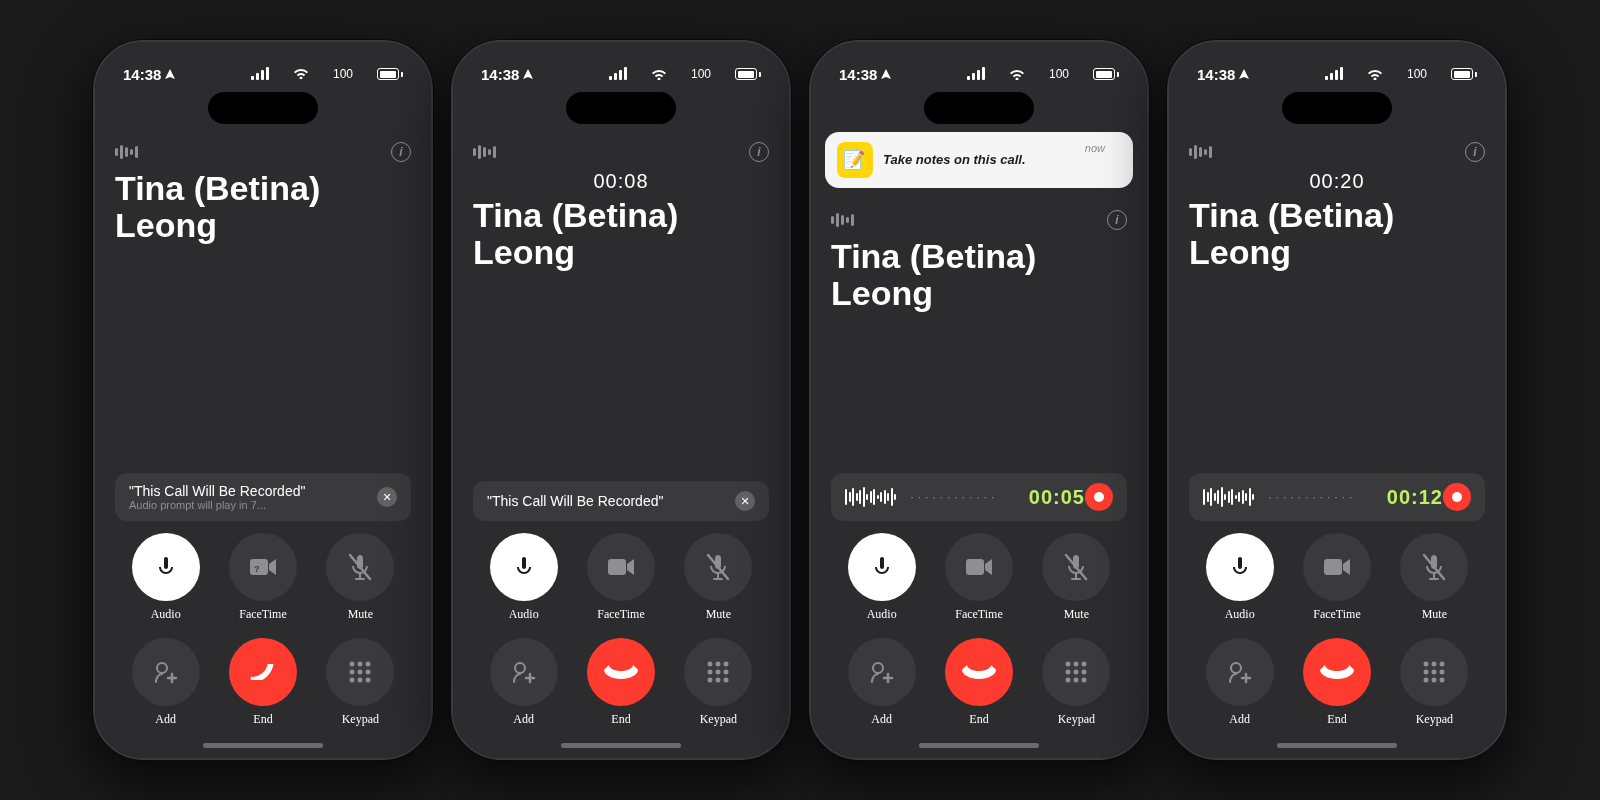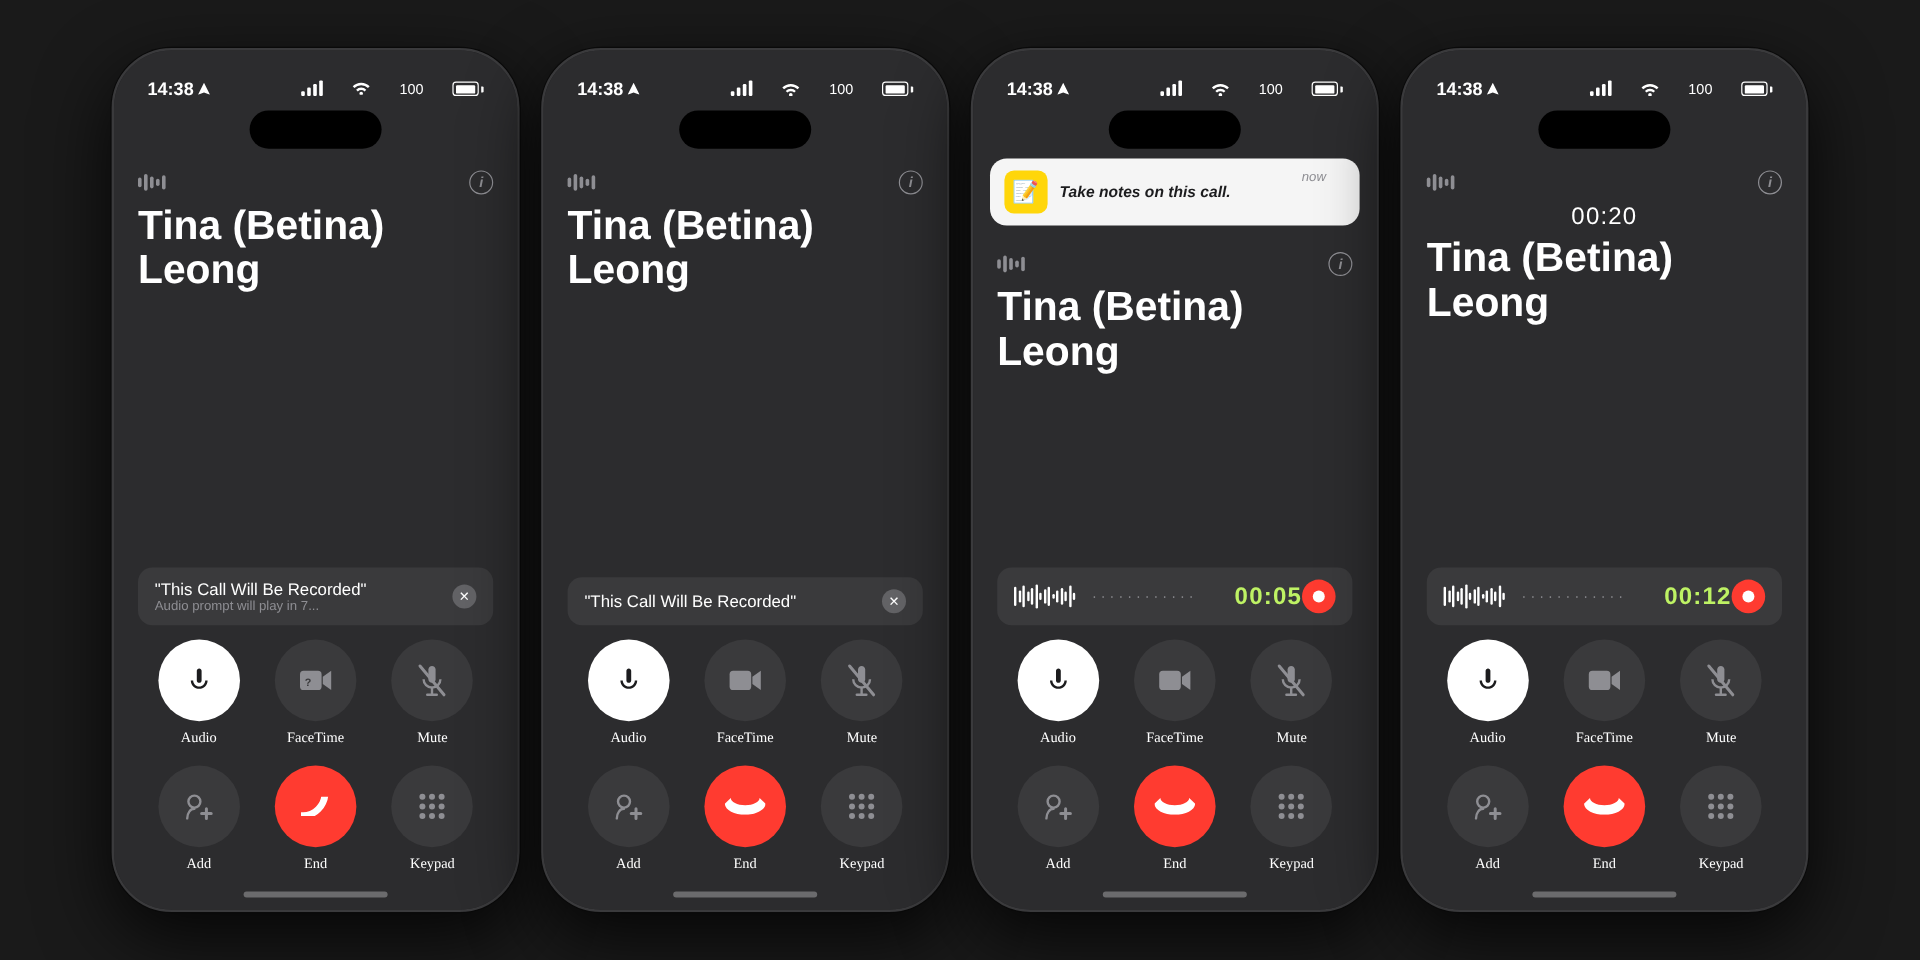--- a/index.html
+++ b/index.html
@@ -607,20 +607,21 @@
         <div class="call-top">
           <div class="audio-waves">
             <div class="wave-bar"></div>
             <div class="wave-bar"></div>
             <div class="wave-bar"></div>
             <div class="wave-bar"></div>
             <div class="wave-bar"></div>
           </div>
           <div class="info-icon">i</div>
         </div>
+        <div class="call-timer">00:08</div>
         <div class="call-name">Tina (Betina) Leong</div>
         <div class="call-spacer"></div>
         <div class="call-notice">
           <div>
             <div class="notice-text">"This Call Will Be Recorded"</div>
           </div>
           <div class="close-x">✕</div>
         </div>
         <div class="button-grid">
           <div class="call-btn">

